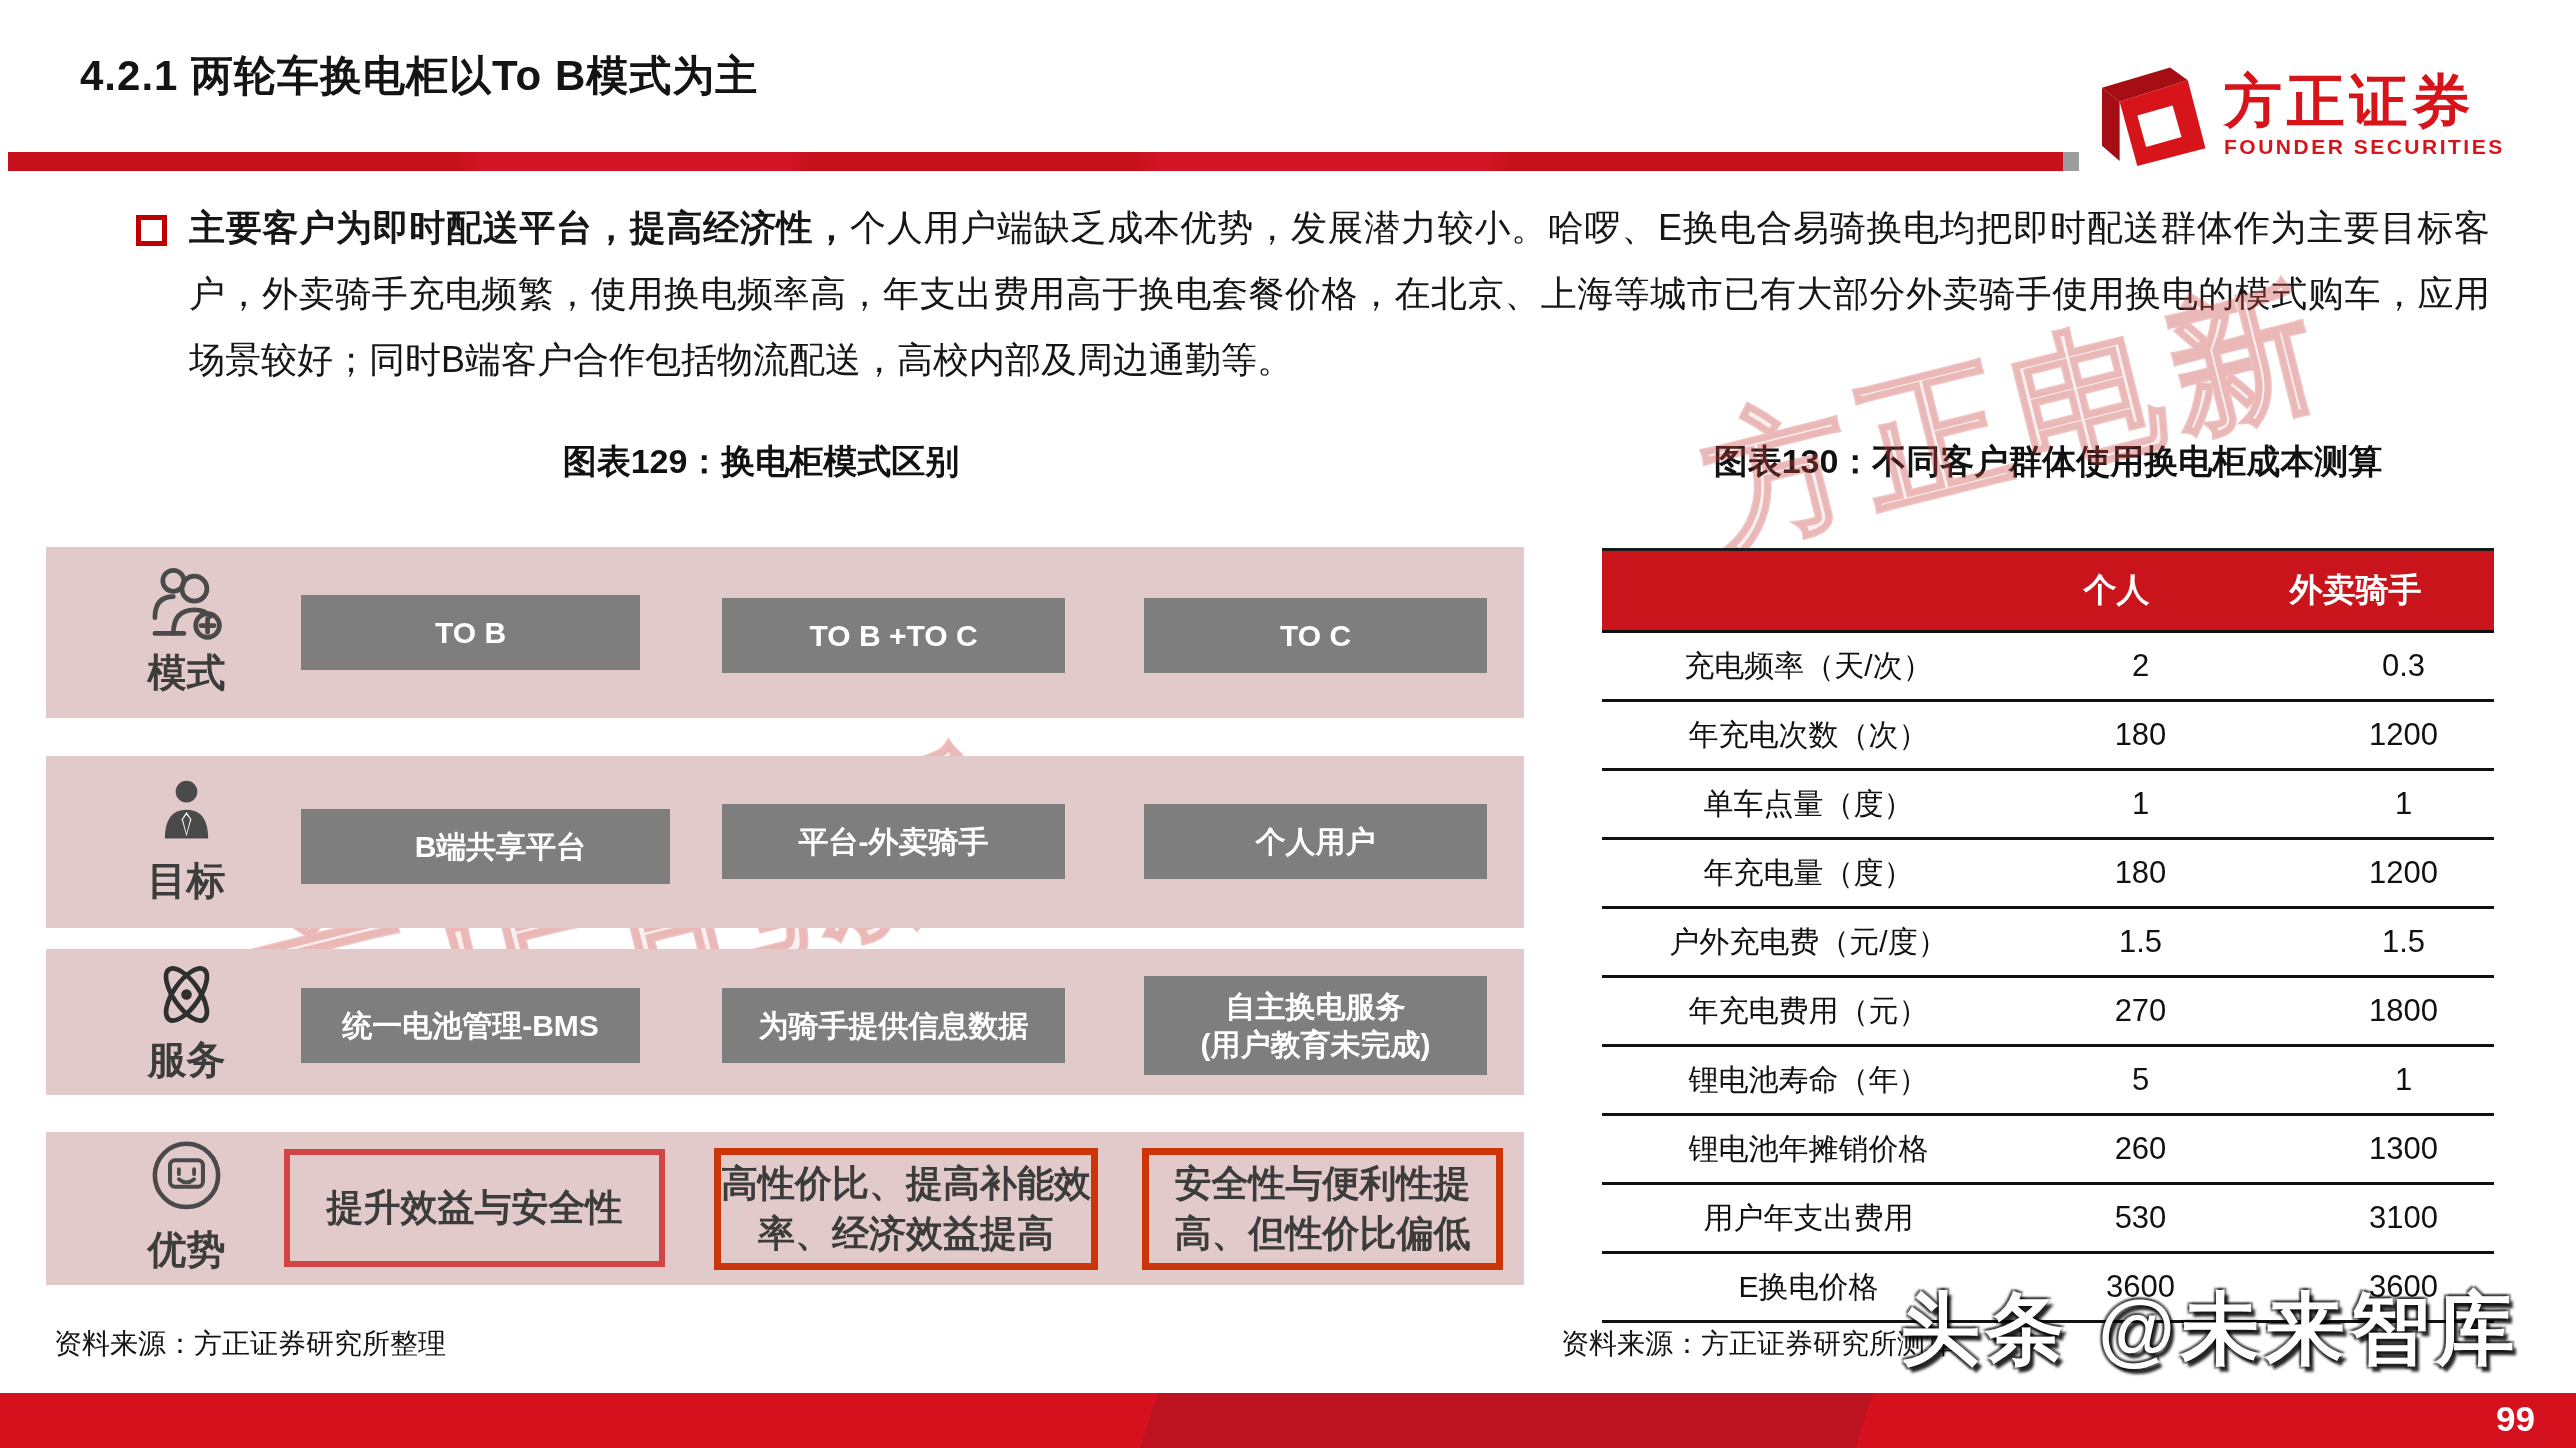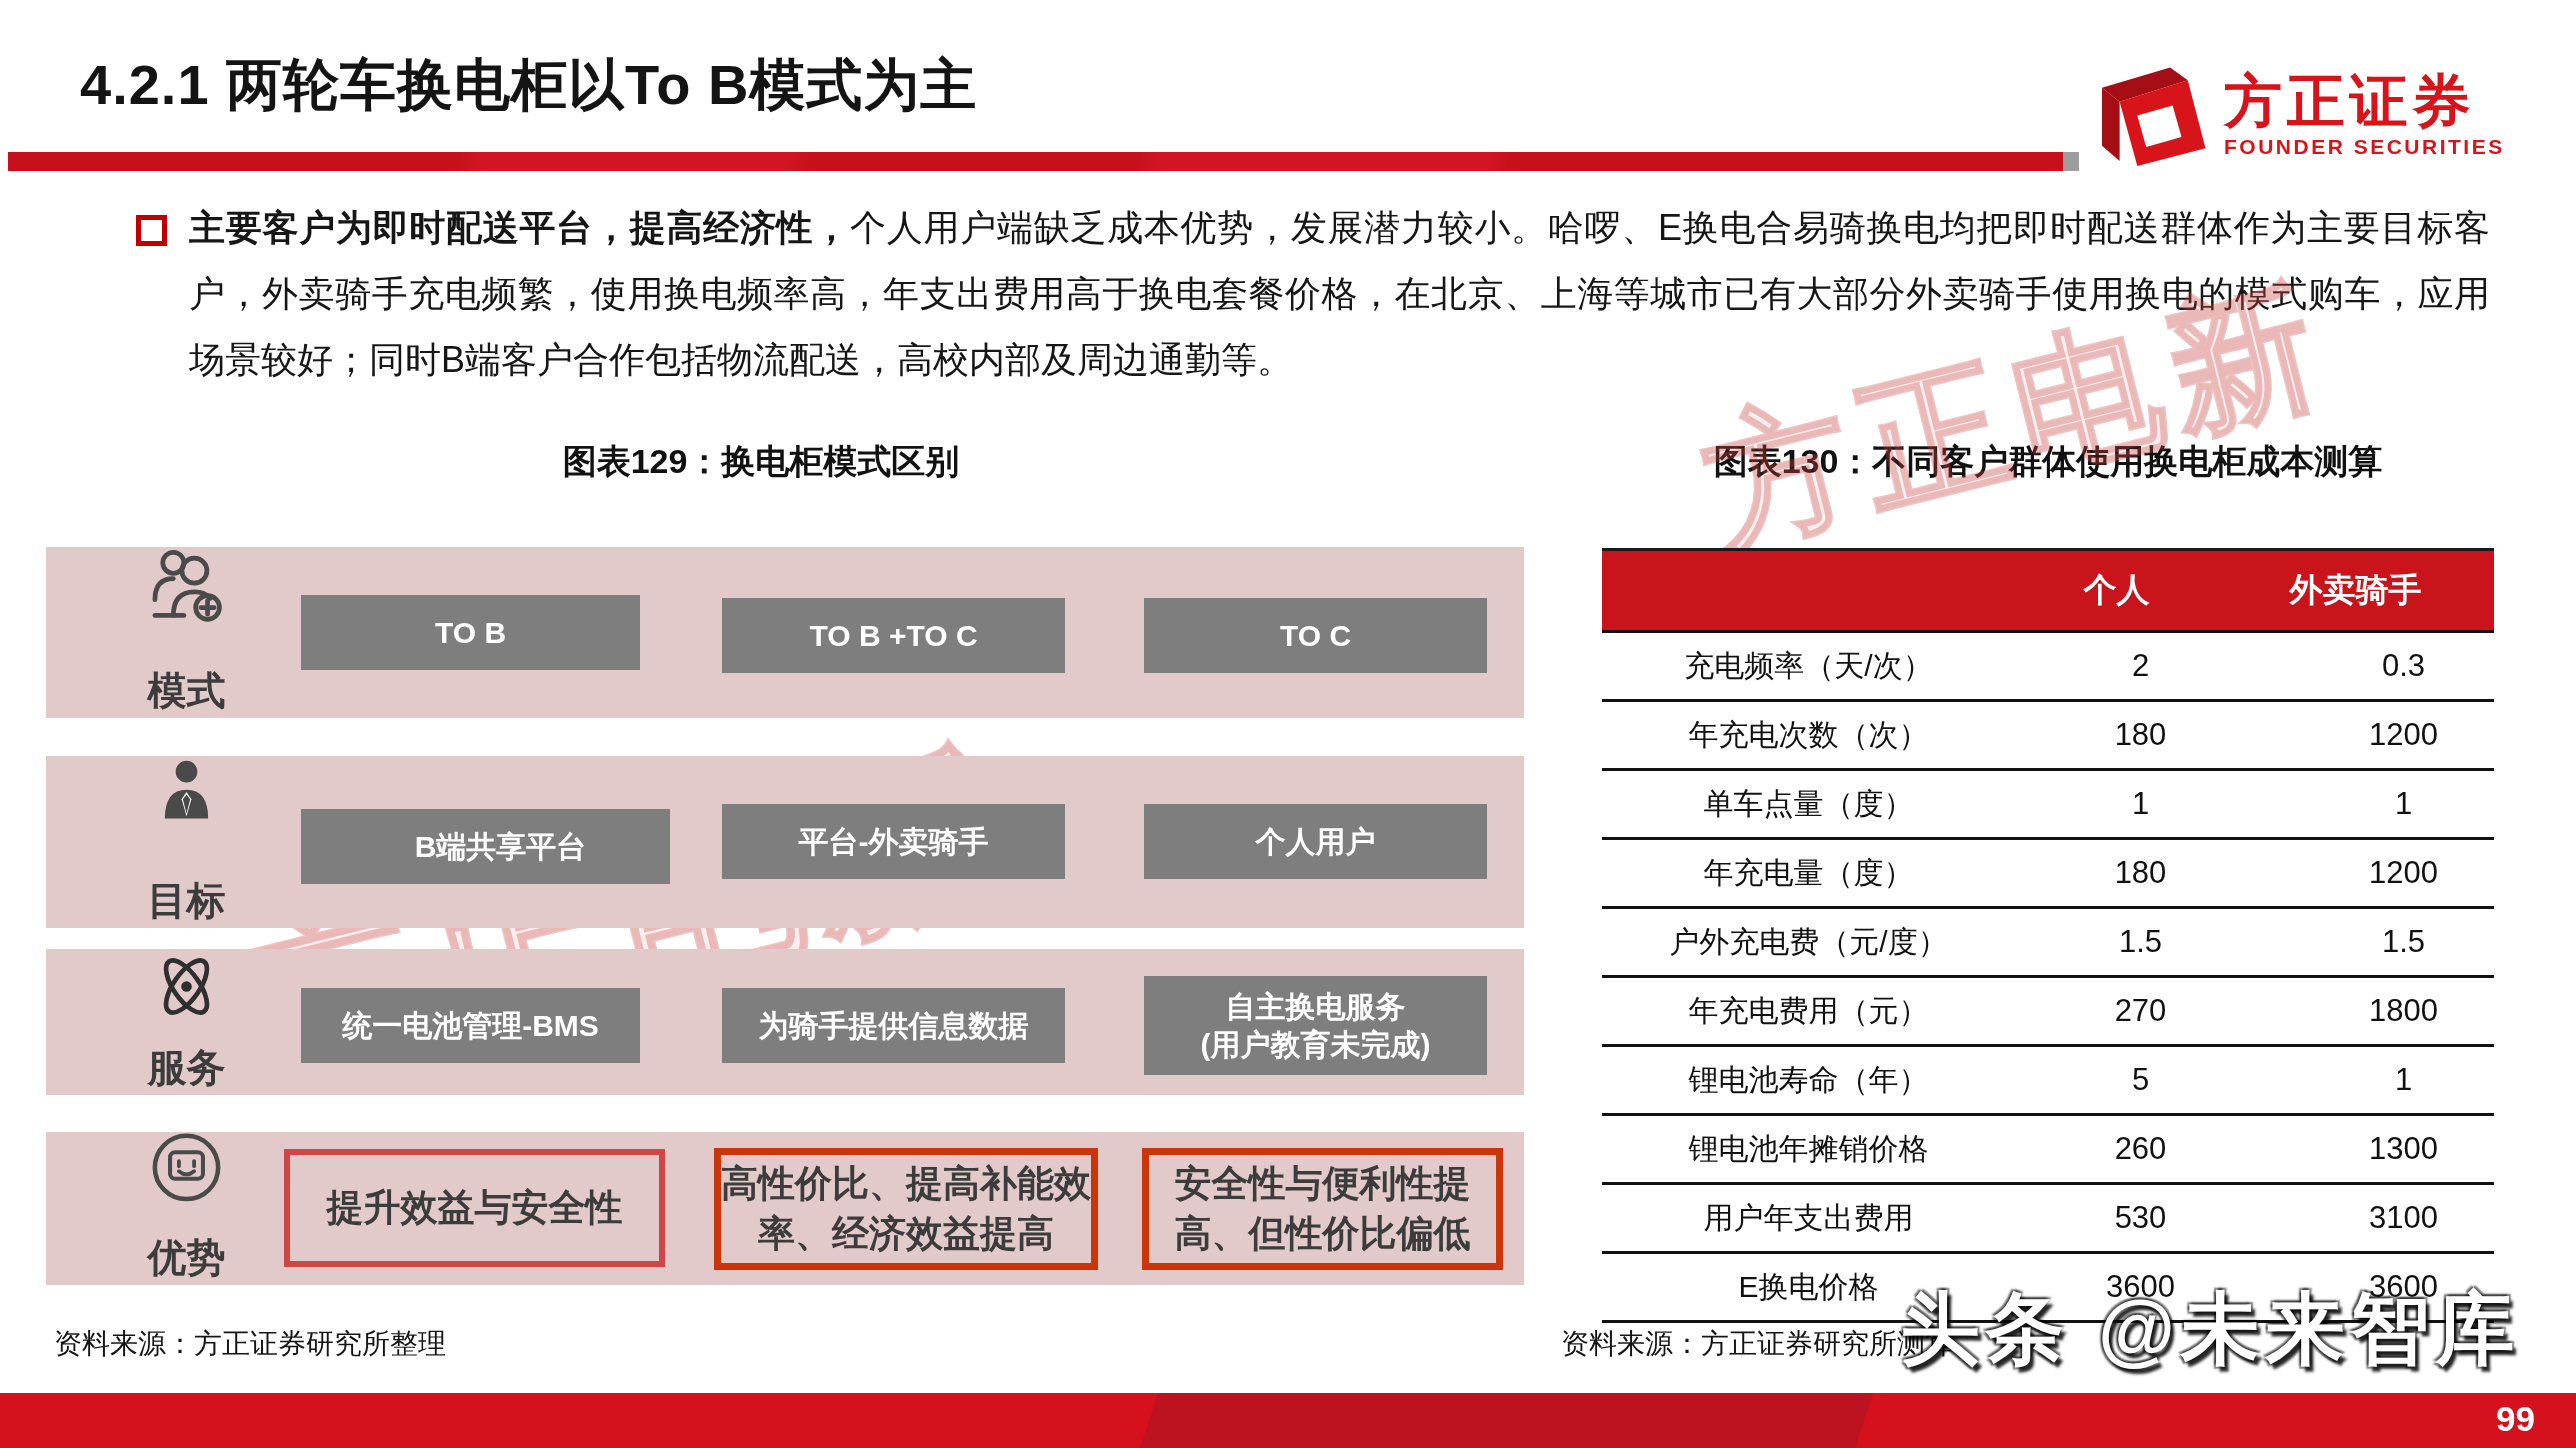--- a/index.html
+++ b/index.html
@@ -1,21 +1,21 @@
 <!DOCTYPE html>
 <html><head>
 <meta charset="utf-8">
 <style>
   html,body{margin:0;padding:0;}
   body{
     width:2576px;height:1449px;position:relative;overflow:hidden;
     background:#ffffff;font-family:"Liberation Sans","DejaVu Sans",sans-serif;
   }
   
-  .page-title{position:absolute;left:80px;top:48px;font-size:56px;font-weight:bold;color:#141414;letter-spacing:1px;}
+  .page-title{position:absolute;left:80px;top:48px;font-size:42px;font-weight:bold;color:#141414;letter-spacing:1px;}
   .title-rule{position:absolute;left:7.7px;top:152px;width:2055px;height:19.3px;
     background:linear-gradient(100deg,#c8101c 0%,#c8101c 22%,#d21524 23%,#d21524 38%,#c8101c 39%,#c8101c 55%,#d21524 56%,#d21524 72%,#c8101c 73%,#c8101c 100%);}
   .title-rule-tip{position:absolute;left:2063px;top:152px;width:15.5px;height:19.3px;background:#9d9d9d;}
   .logo{position:absolute;left:2094px;top:60px;display:flex;align-items:flex-start;}
   .logo svg{width:127px;height:106px;}
   .logo-text{display:flex;flex-direction:column;margin-left:3px;margin-top:11.6px;}
   .logo-cn{font-size:58px;font-weight:bold;color:#d8141b;letter-spacing:4.8px;line-height:1;}
   .logo-en{font-size:21px;font-weight:bold;color:#d8141b;letter-spacing:2.5px;margin-top:5.8px;}
   
   .bullet-square{position:absolute;left:136px;top:215px;width:21px;height:21px;border:5.8px solid #c00000;background:#fff;}
@@ -24,21 +24,21 @@
   
   .fig-title{position:absolute;font-size:34px;font-weight:bold;color:#111;text-align:center;}
   .fig-title.left{left:46px;top:439px;width:1430px;}
   .fig-title.right{left:1602px;top:439px;width:892px;}
   
   .prow{position:absolute;left:46px;width:1478px;background:#e3caca;}
   .prow1{top:547px;height:171px;}
   .prow2{top:756px;height:172px;}
   .prow3{top:949px;height:146px;}
   .prow4{top:1132px;height:153px;}
-  .picon-col{position:absolute;left:39px;top:0;height:100%;width:203px;display:flex;flex-direction:column;align-items:center;justify-content:space-between;}
+  .picon-col{position:absolute;left:39px;top:0;height:100%;width:203px;display:flex;flex-direction:column;align-items:center;justify-content:center;}
   .picon-col svg{display:block;}
   .plabel{font-size:39px;font-weight:bold;color:#3c3c3c;margin-top:1.9px;}
   .gbox{position:absolute;background:#7e7e7e;color:#ffffff;font-weight:bold;font-size:30px;
     display:flex;align-items:center;justify-content:center;text-align:center;line-height:1.25;}
   .gbox.multiline{white-space:pre-line;}
   .prow1 .b1{left:255px;top:48px;width:339px;height:75px;}
   .prow1 .b2{left:676px;top:51px;width:343px;height:75px;}
   .prow1 .b3{left:1098px;top:51px;width:343px;height:75px;}
   .prow2 .b1{left:255px;top:53px;width:339px;height:75px;padding-left:30px;}
   .prow2 .b2{left:676px;top:48px;width:343px;height:75px;}

